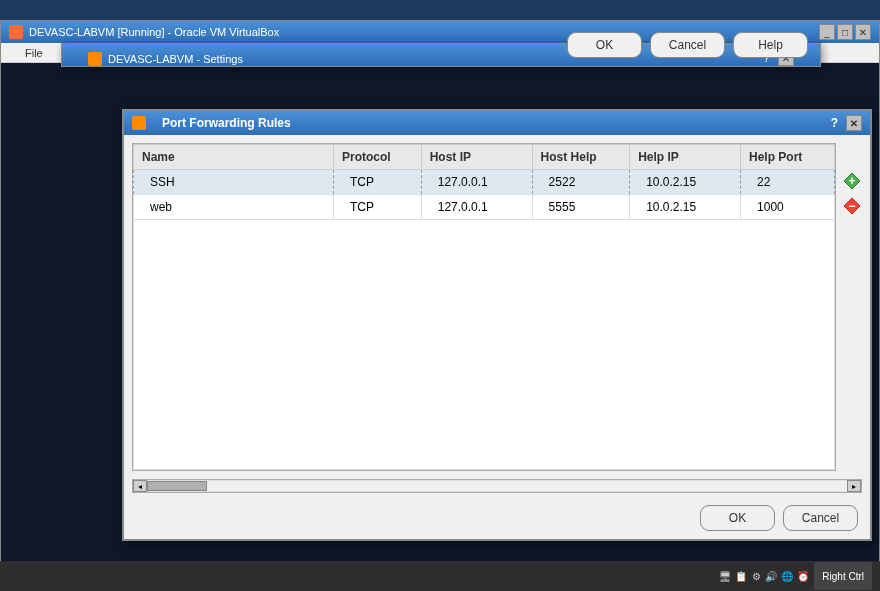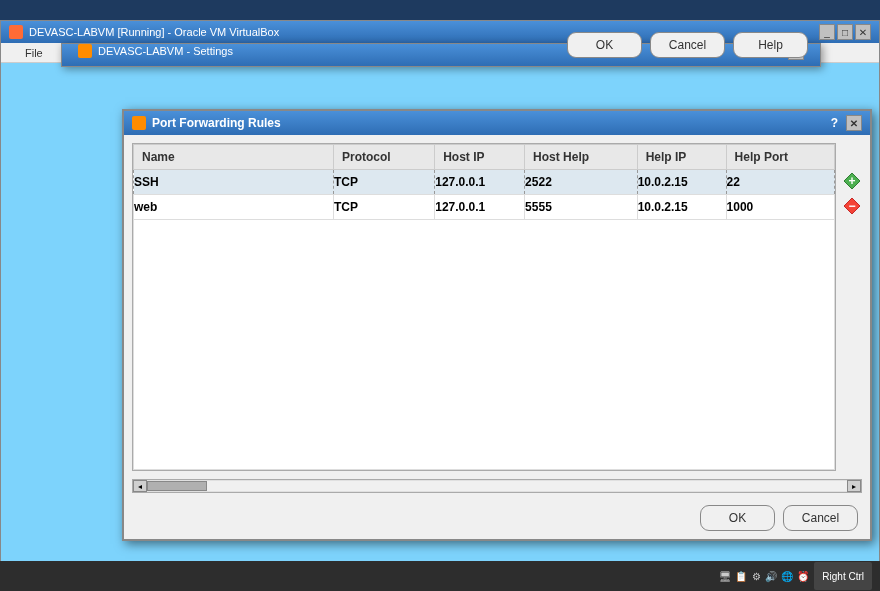--- a/index.html
+++ b/index.html
@@ -13,21 +13,21 @@
       position: relative;
     }
 
     
     .vbox-window {
       position: absolute;
       top: 20px;
       left: 0;
       width: 880px;
       height: 571px;
-      background: #7dd3fc;
+      background: #0f172a;
       border: 1px solid #888;
     }
 
     .vbox-titlebar {
       background: linear-gradient(to bottom, #4a90d9, #2e6db4);
       color: white;
       height: 22px;
       display: flex;
       align-items: center;
       padding: 0 8px;
@@ -76,22 +76,22 @@
       background: #f0f0f0;
       border: 1px solid #888;
       box-shadow: 2px 2px 8px rgba(0,0,0,0.4);
     }
 
     .dialog-titlebar {
       background: linear-gradient(to bottom, #4a90d9, #2e6db4);
       color: white;
       height: 22px;
       display: flex;
-      align-items: flex-start;
-      padding: 0 16px;
+      align-items: flex-end;
+      padding: 0 26px;
       font-size: 11px;
       justify-content: space-between;
     }
 
     .dialog-titlebar-left {
       display: flex;
       align-items: center;
       gap: 6px;
     }
 
@@ -127,21 +127,21 @@
       align-items: center;
       padding: 0 8px;
       font-size: 12px;
       font-weight: bold;
       justify-content: space-between;
     }
 
     .pf-titlebar-left {
       display: flex;
       align-items: center;
-      gap: 6px;
+      gap: 16px;
     }
 
     .pf-icon {
       width: 14px;
       height: 14px;
       background: #ff8c00;
       border-radius: 2px;
     }
 
     .pf-titlebar-btns {
@@ -180,24 +180,23 @@
       background: #e8e8e8;
       border: 1px solid #ccc;
       padding: 5px 8px;
       text-align: left;
       font-weight: bold;
       color: #333;
     }
 
     .pf-table td {
       border: 1px solid #ddd;
-      padding: 5px 0;
+      padding: 5px 16px;
       background: white;
       color: #000;
-      font-weight: bold;
     }
 
     .pf-table tr.selected td {
       background: #dde8f0;
       border: 1px dashed #999;
     }
 
     
     .scrollbar-area {
       margin: 0 8px;

